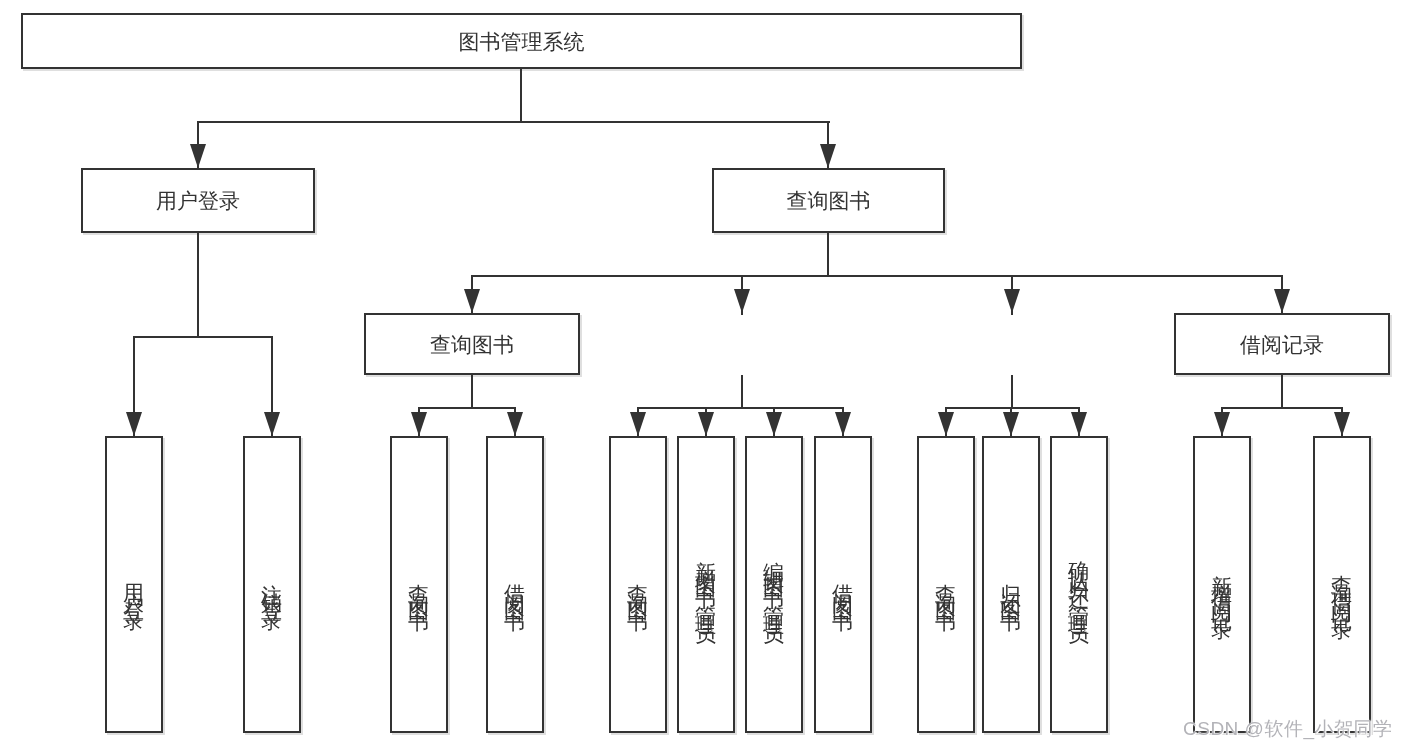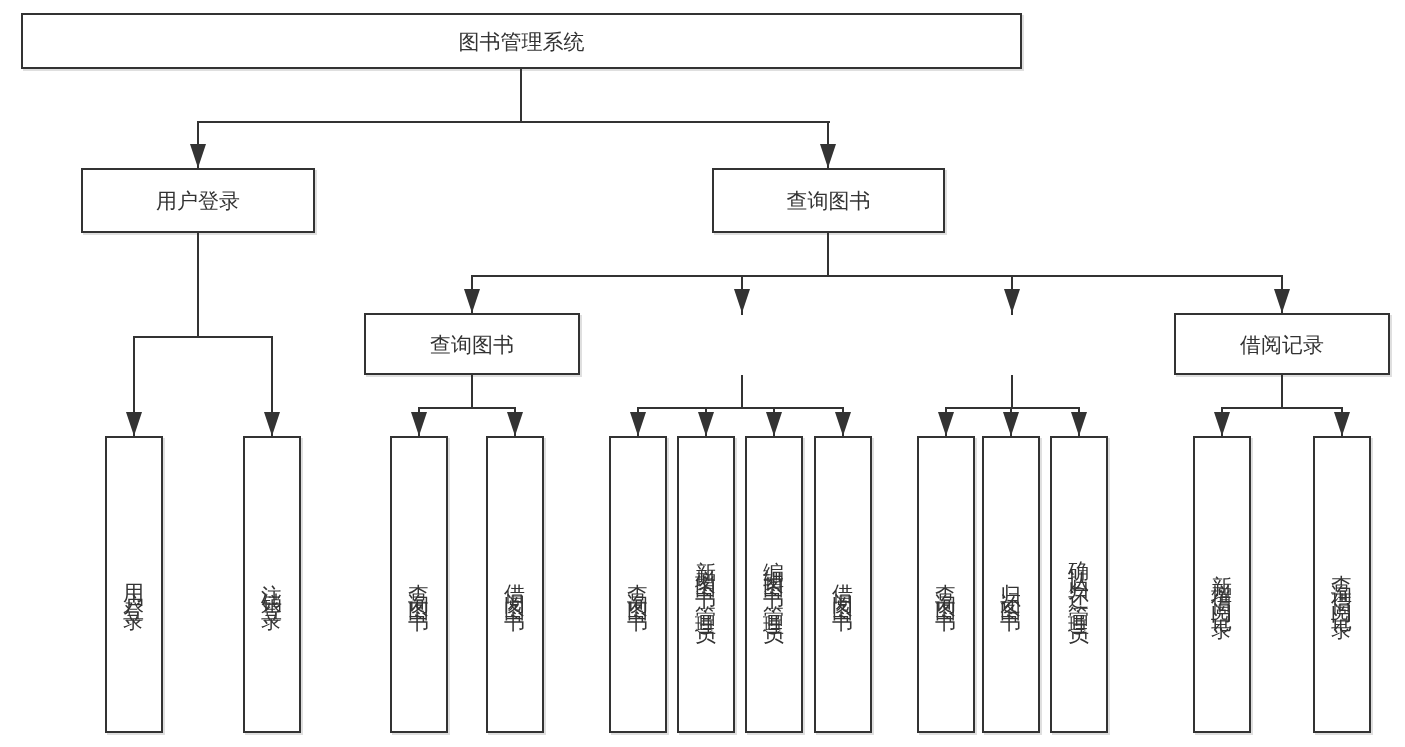--- a/index.html
+++ b/index.html
@@ -140,14 +140,15 @@
   <div class="arrow" style="left:1003px;top:412px;"></div>
   <div class="arrow" style="left:1071px;top:412px;"></div>
 
   <div class="line" style="left:1281px;top:375px;width:2px;height:34px;"></div>
   <div class="line" style="left:1221px;top:407px;width:122px;height:2px;"></div>
   <div class="line" style="left:1221px;top:407px;width:2px;height:29px;"></div>
   <div class="line" style="left:1341px;top:407px;width:2px;height:29px;"></div>
   <div class="arrow" style="left:1214px;top:412px;"></div>
   <div class="arrow" style="left:1334px;top:412px;"></div>
 
+  <div class="watermark" style="left:1183px;top:716px;">CSDN @软件_小贺同学</div>
 
 </div>
 
 </body></html>

